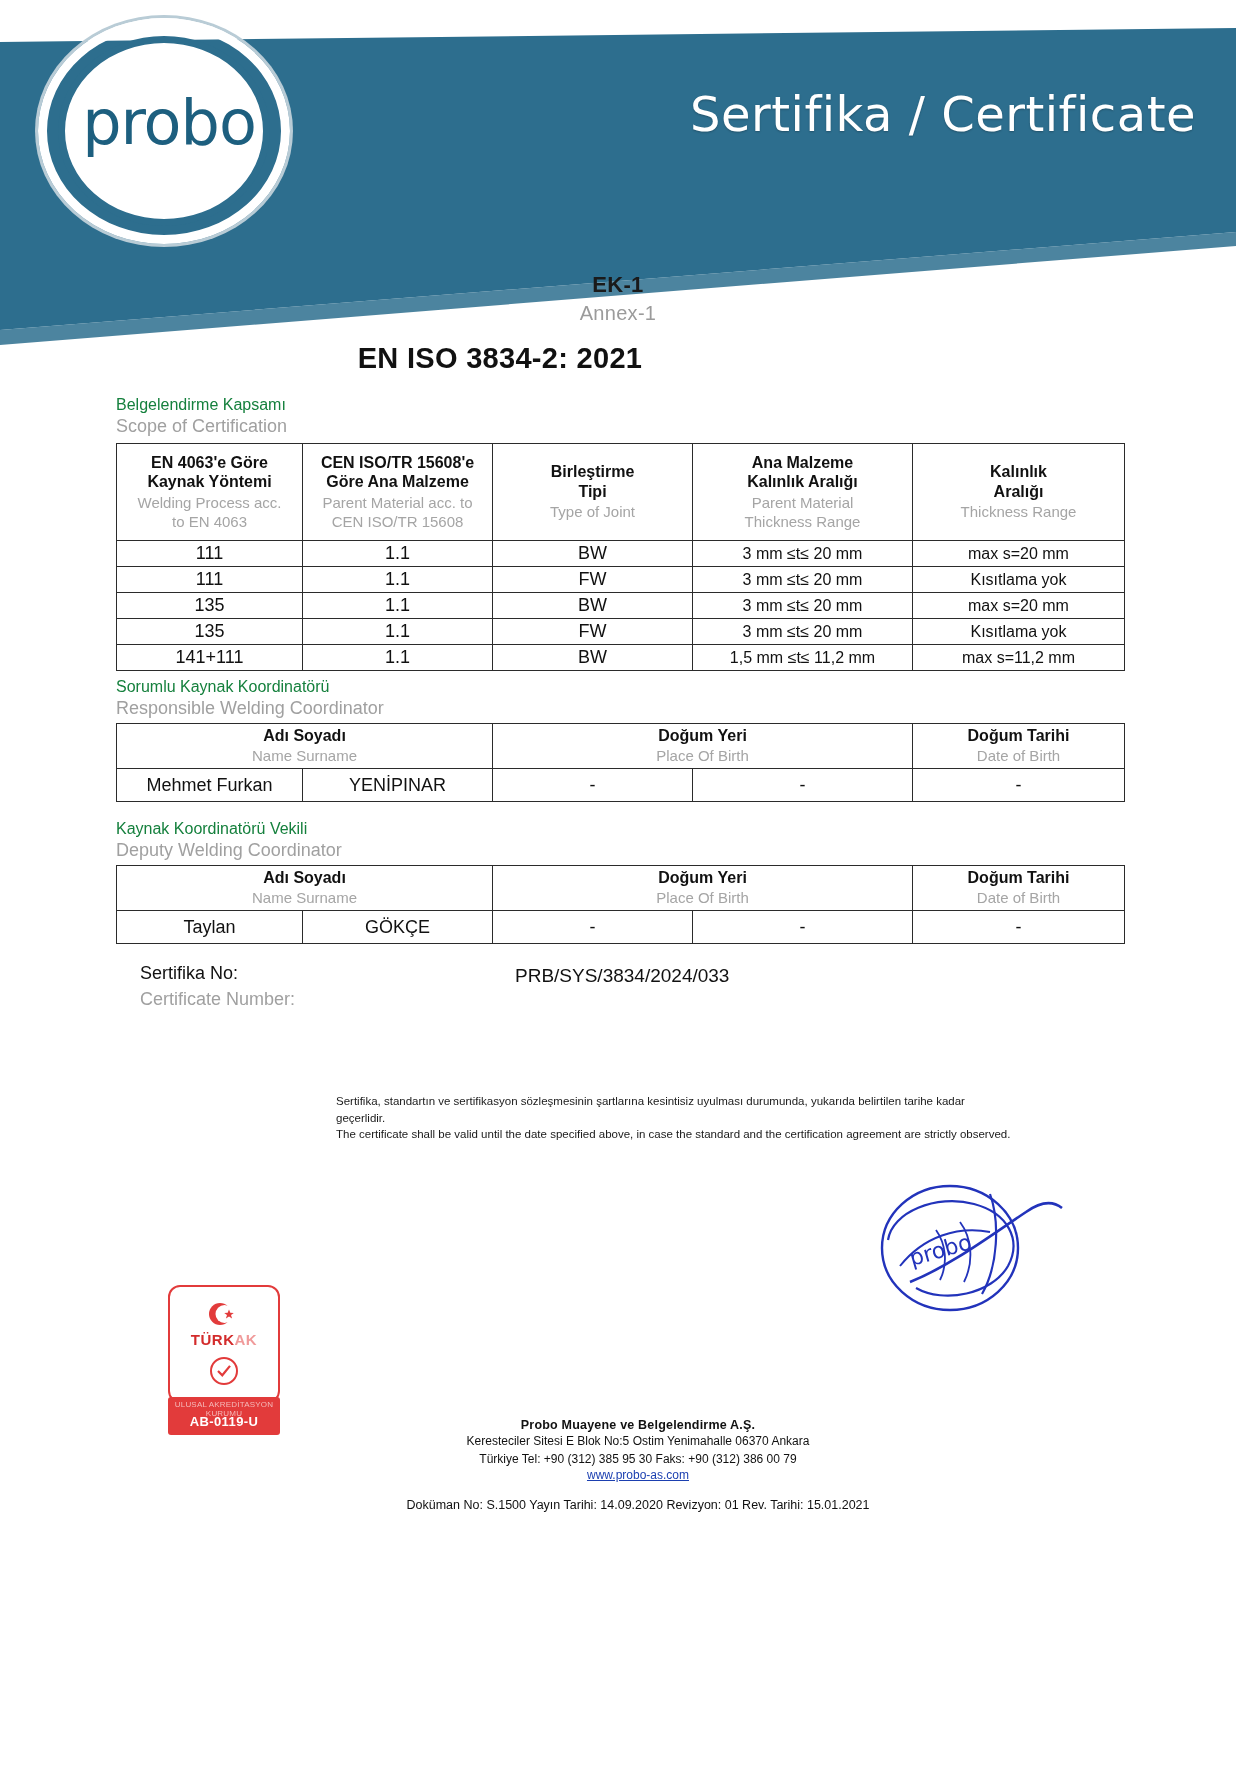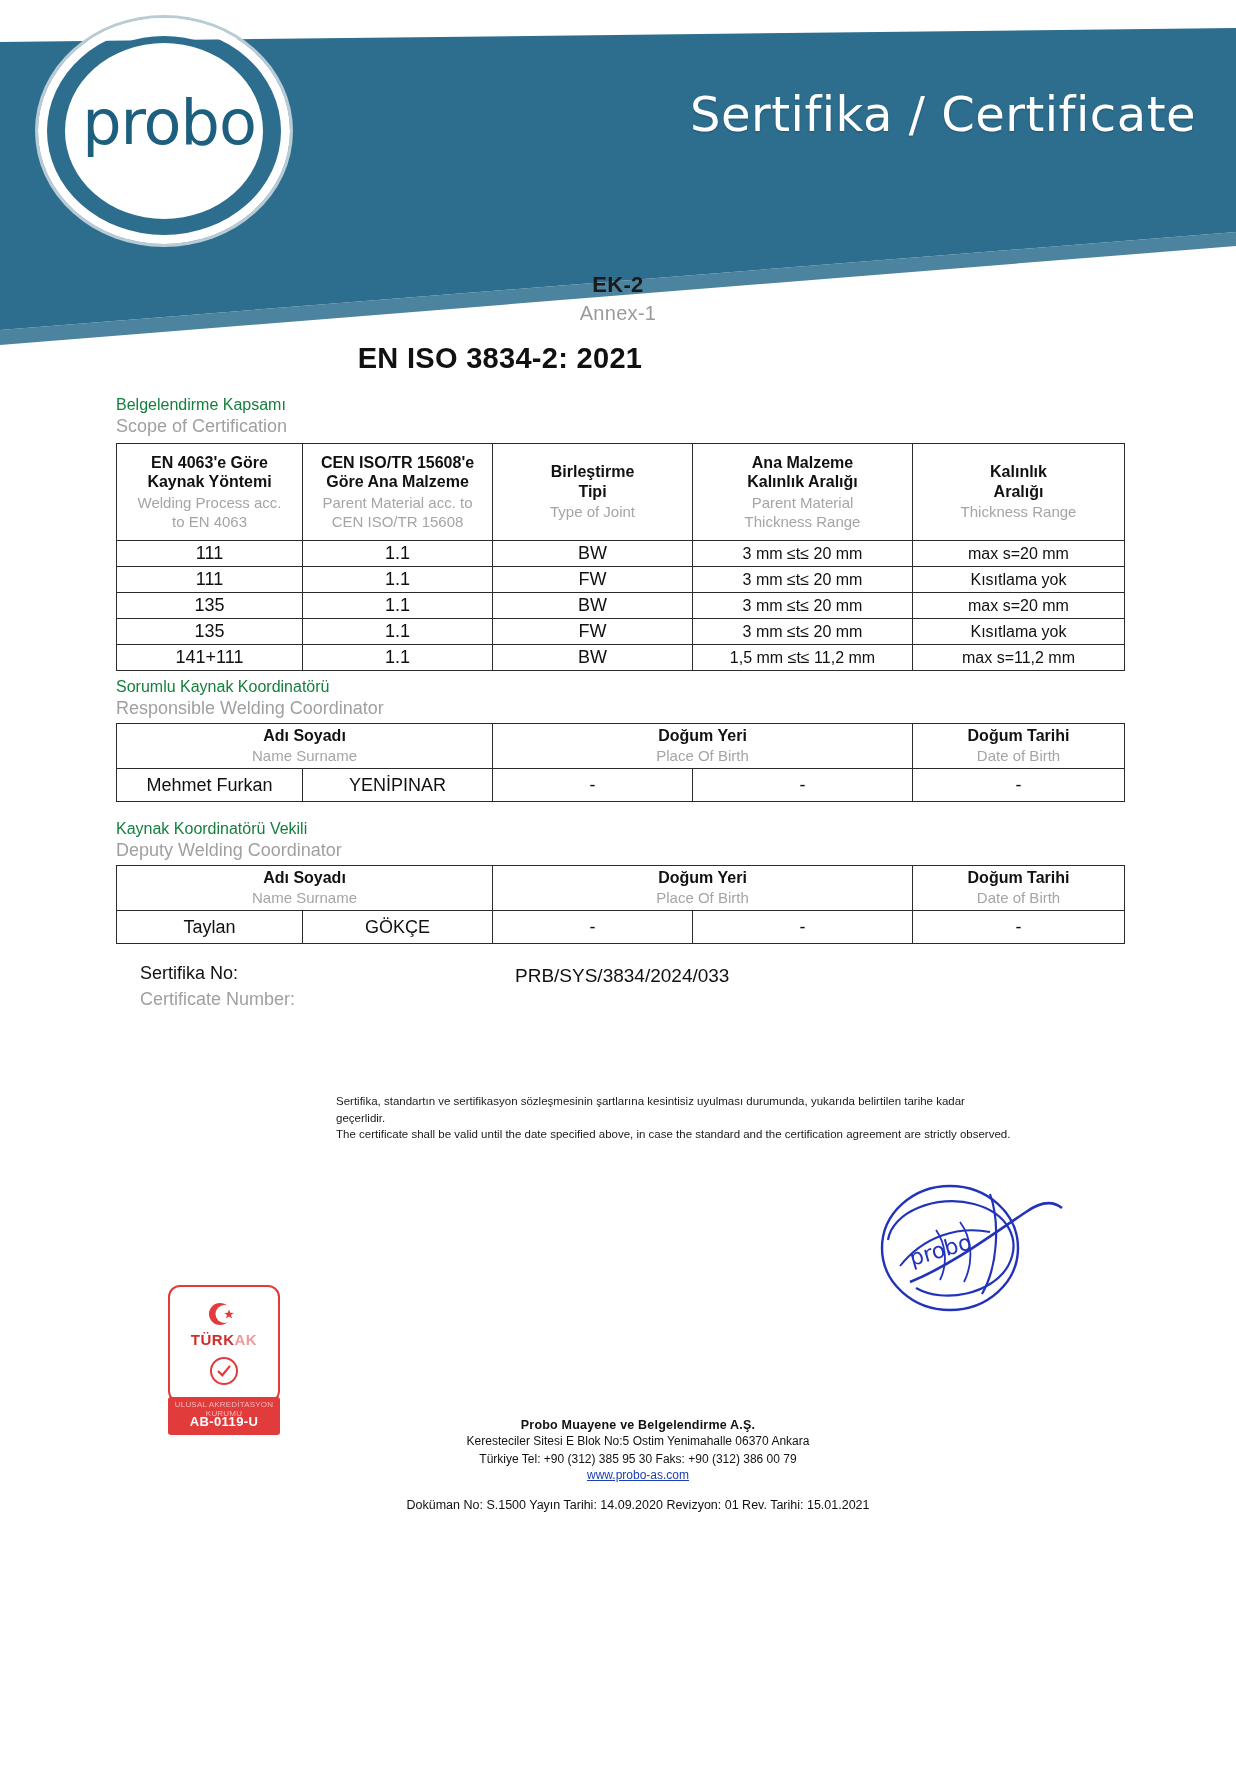--- a/index.html
+++ b/index.html
@@ -329,21 +329,21 @@
   <div class="logo-box">
     <div class="logo-ring-outer"></div>
     <div class="logo-ring-inner"></div>
     <div class="logo-word">probo</div>
   </div>
 
   <div class="banner-title">Sertifika / Certificate</div>
 </div>
 
 <div class="annex-block">
-  <div class="annex-tr">EK-2</div>
+  <div class="annex-tr">EK-1</div>
   <div class="annex-en">Annex-1</div>
 </div>
 
 <div class="standard-title">EN ISO 3834-2: 2021</div>
 
 <div class="section-head" style="top:396px;">
   <div class="sec-tr">Belgelendirme Kapsamı</div>
   <div class="sec-en">Scope of Certification</div>
 </div>
 

